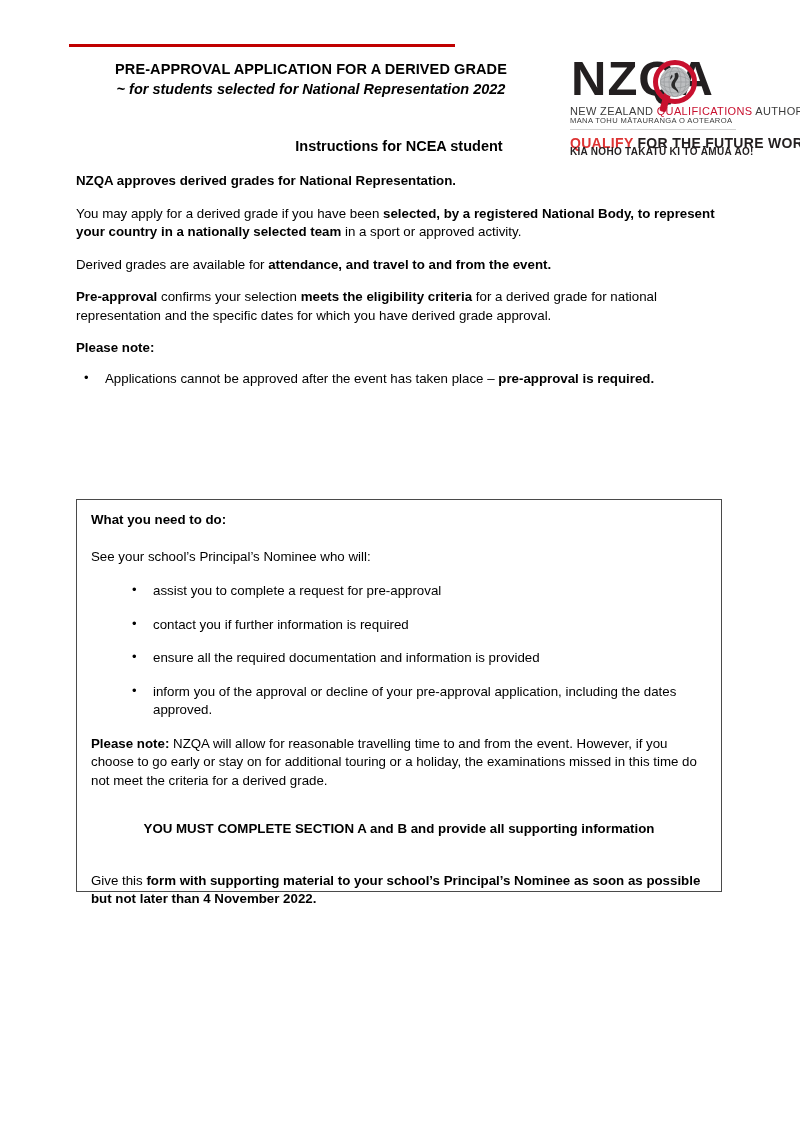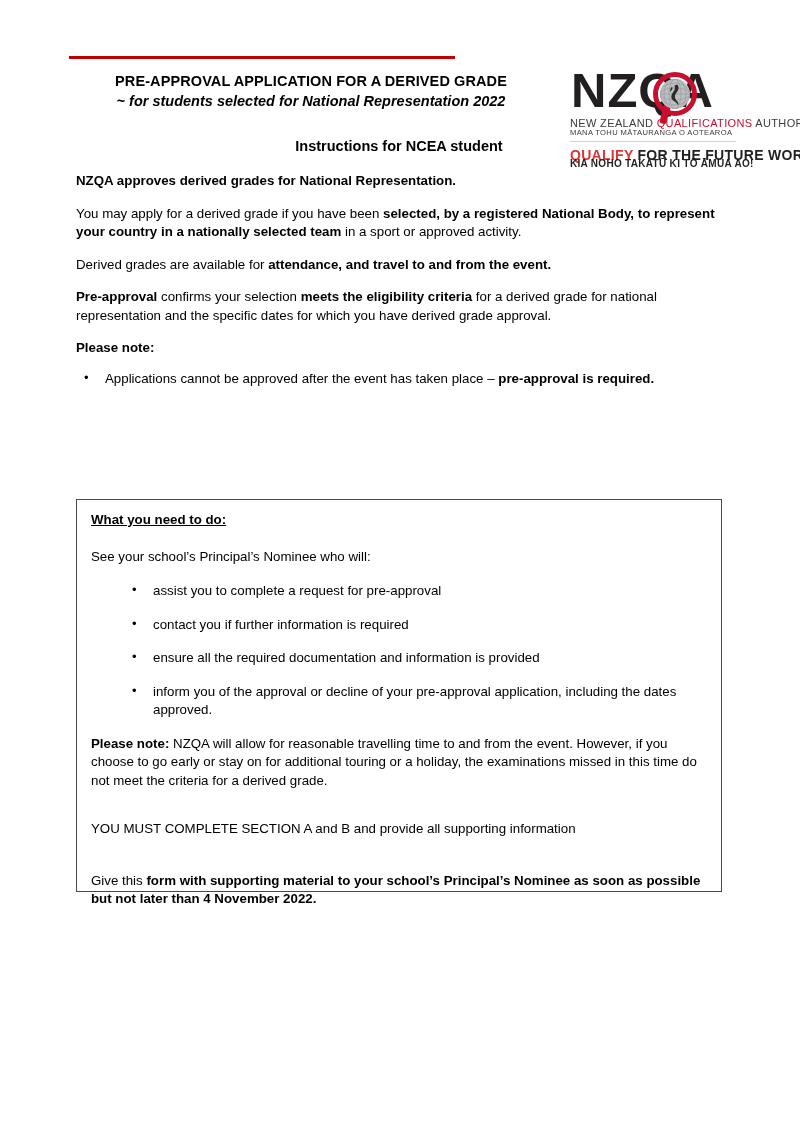--- a/index.html
+++ b/index.html
@@ -18,21 +18,21 @@
   .page {
     position: relative;
     width: 800px;
     height: 1130px;
     background: #fff;
   }
 
   
   .header {
     position: absolute;
-    left: 0; top: 12px;
+    left: 0; top: 0;
     width: 761px;
     height: 135px;
   }
   .title-block {
     position: absolute;
     left: 76px;
     top: 60px;
     width: 470px;
     text-align: center;
   }
@@ -224,42 +224,41 @@
   .box-inner {
     padding: 11px 14px 0 14px;
     font-size: 13.3px;
     line-height: 18.5px;
   }
   .box-inner p { margin: 0 0 16px 0; }
   .box-title {
     font-weight: bold;
     font-size: 13.3px;
     margin-bottom: 18px !important;
-    text-decoration: underline;
   }
   ul.box-bullets {
     margin: 0 0 4px 0;
     padding: 0;
     list-style: none;
   }
   ul.box-bullets li {
     position: relative;
     padding-left: 62px;
     margin-bottom: 15px;
     line-height: 18.5px;
   }
   ul.box-bullets li::before {
     content: "\2022";
     position: absolute;
     left: 41px;
     top: -1px;
     font-size: 13px;
   }
   .note-para { margin-top: 4px !important; margin-bottom: 30px !important; }
-  .must-line { font-weight: normal; margin-bottom: 33px !important; }
+  .must-line { font-weight: bold; margin-bottom: 33px !important; text-align: center; }
 </style>
 </head>
 <body>
 
 <div class="page">
 
   <div class="header">
 
     <div class="title-block">
       <div class="doc-title">PRE-APPROVAL APPLICATION FOR A DERIVED GRADE</div>

